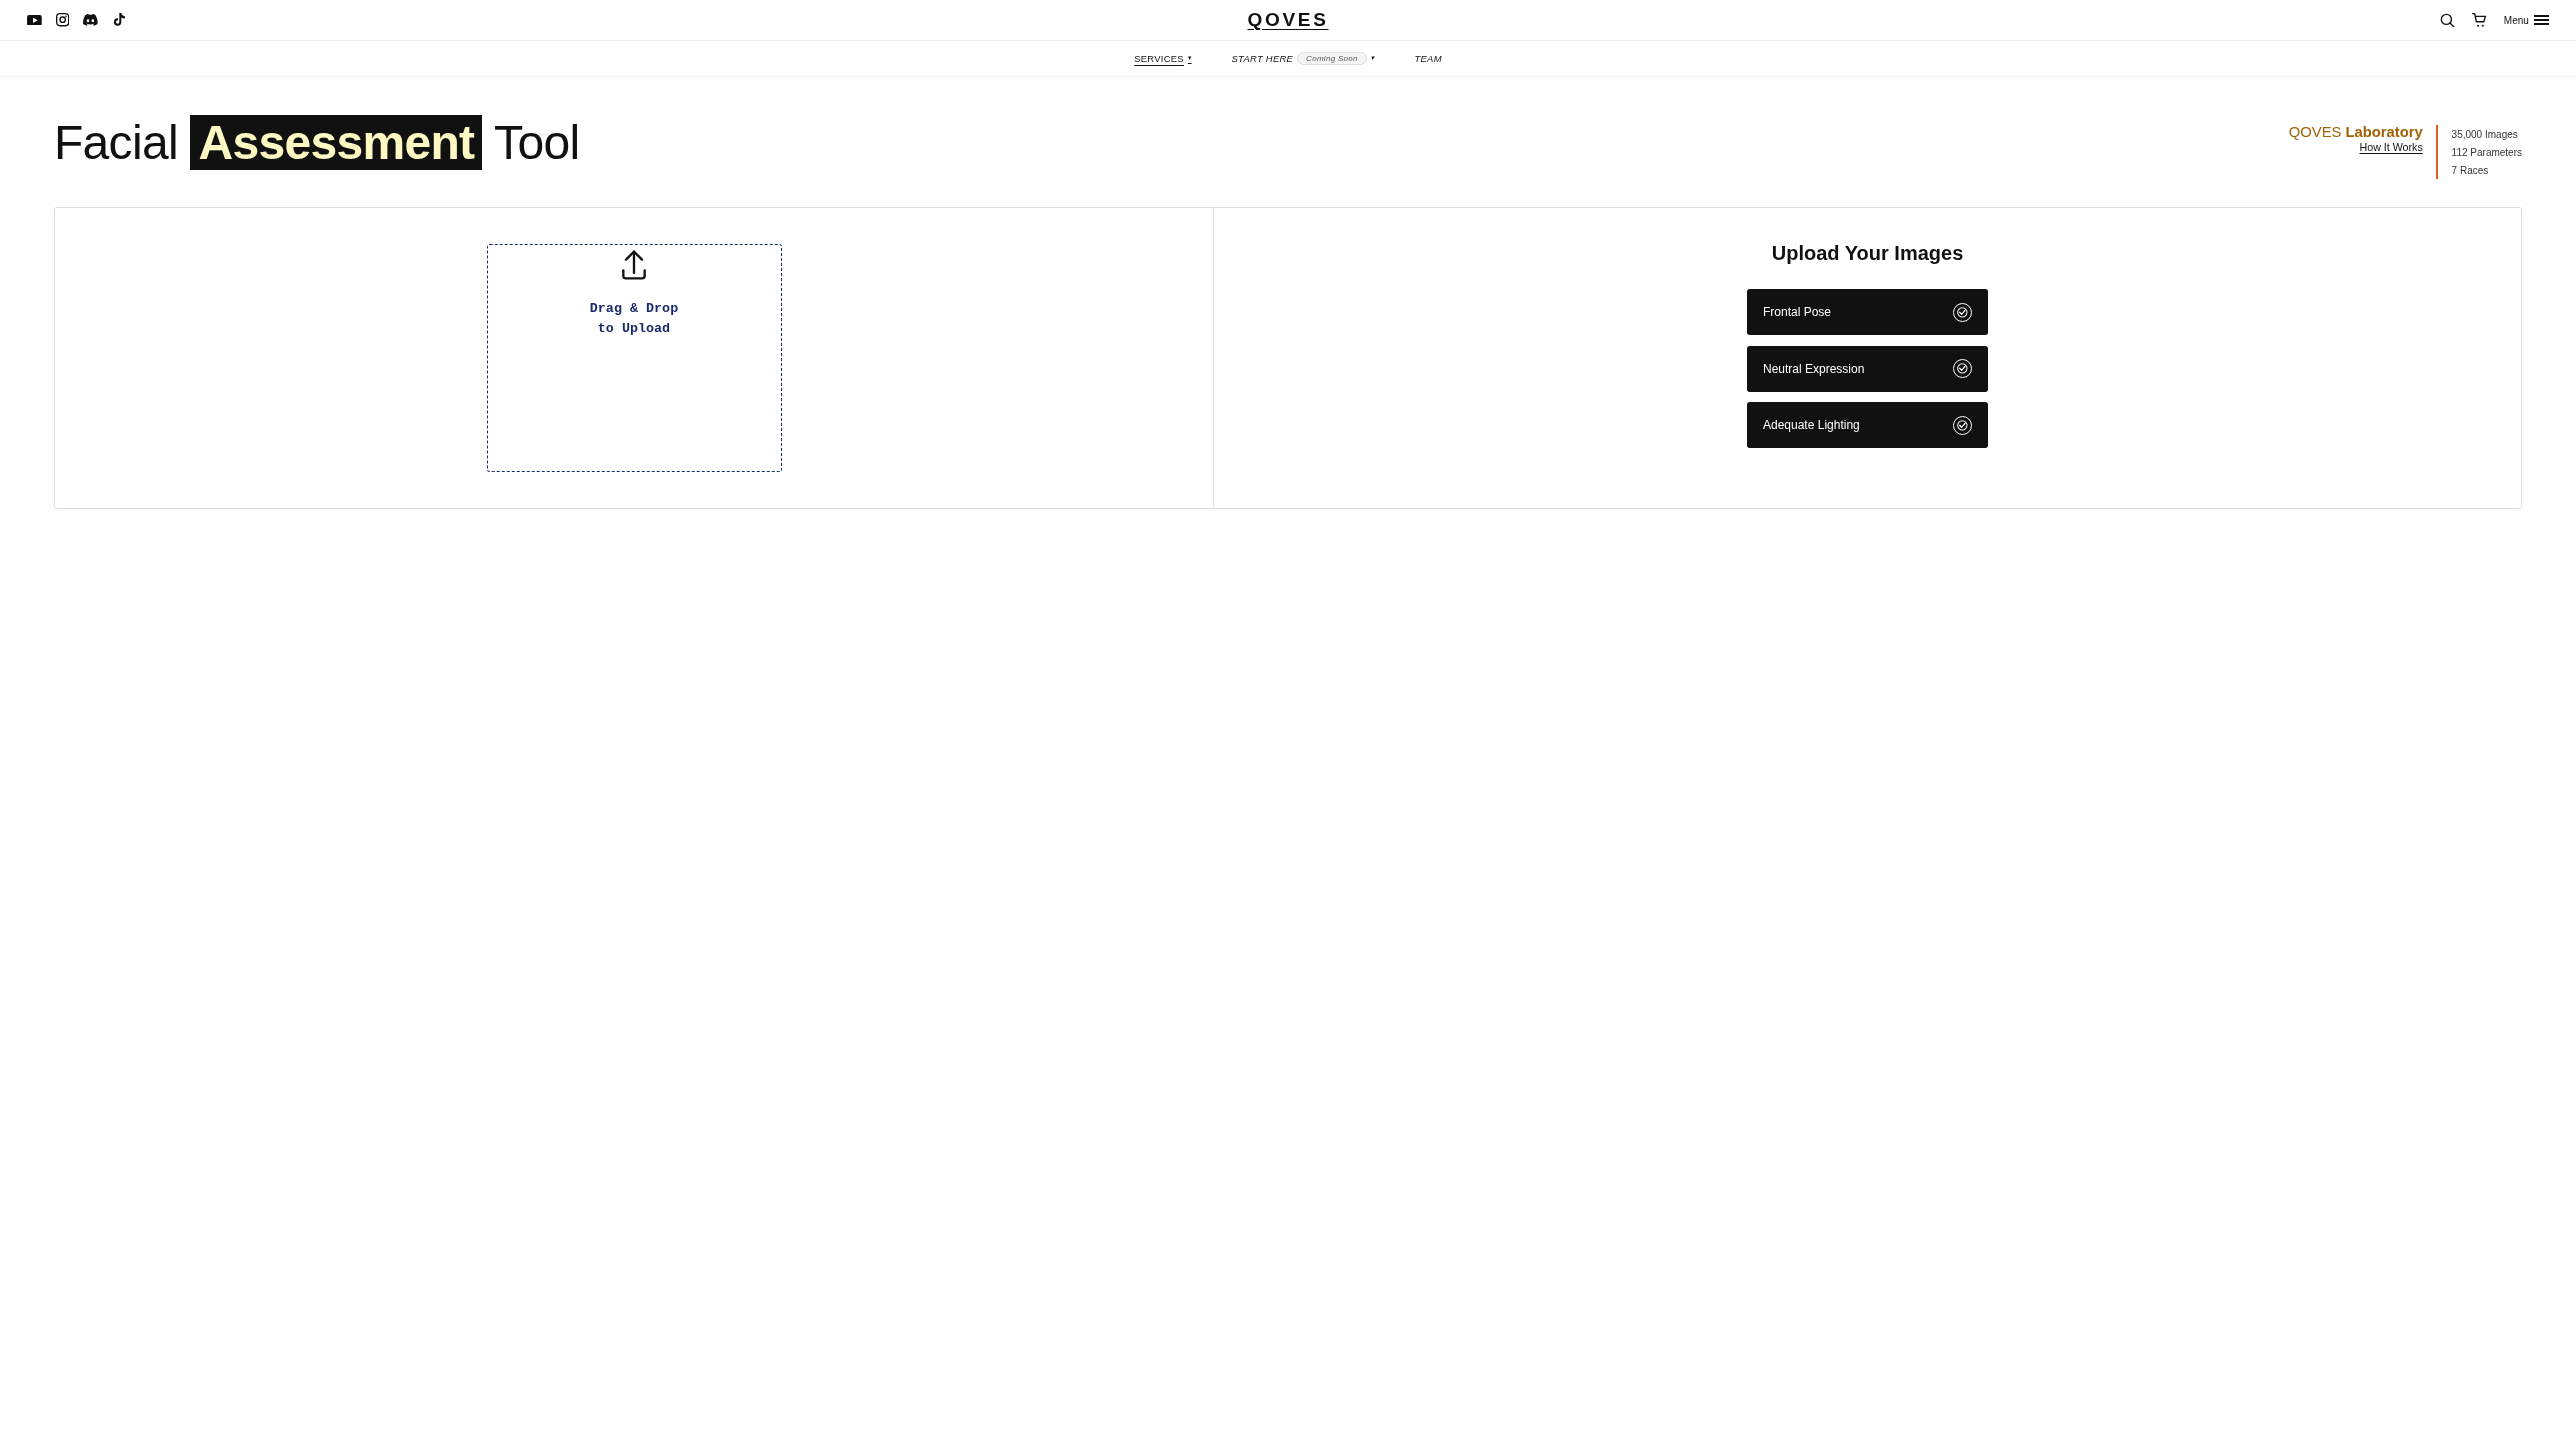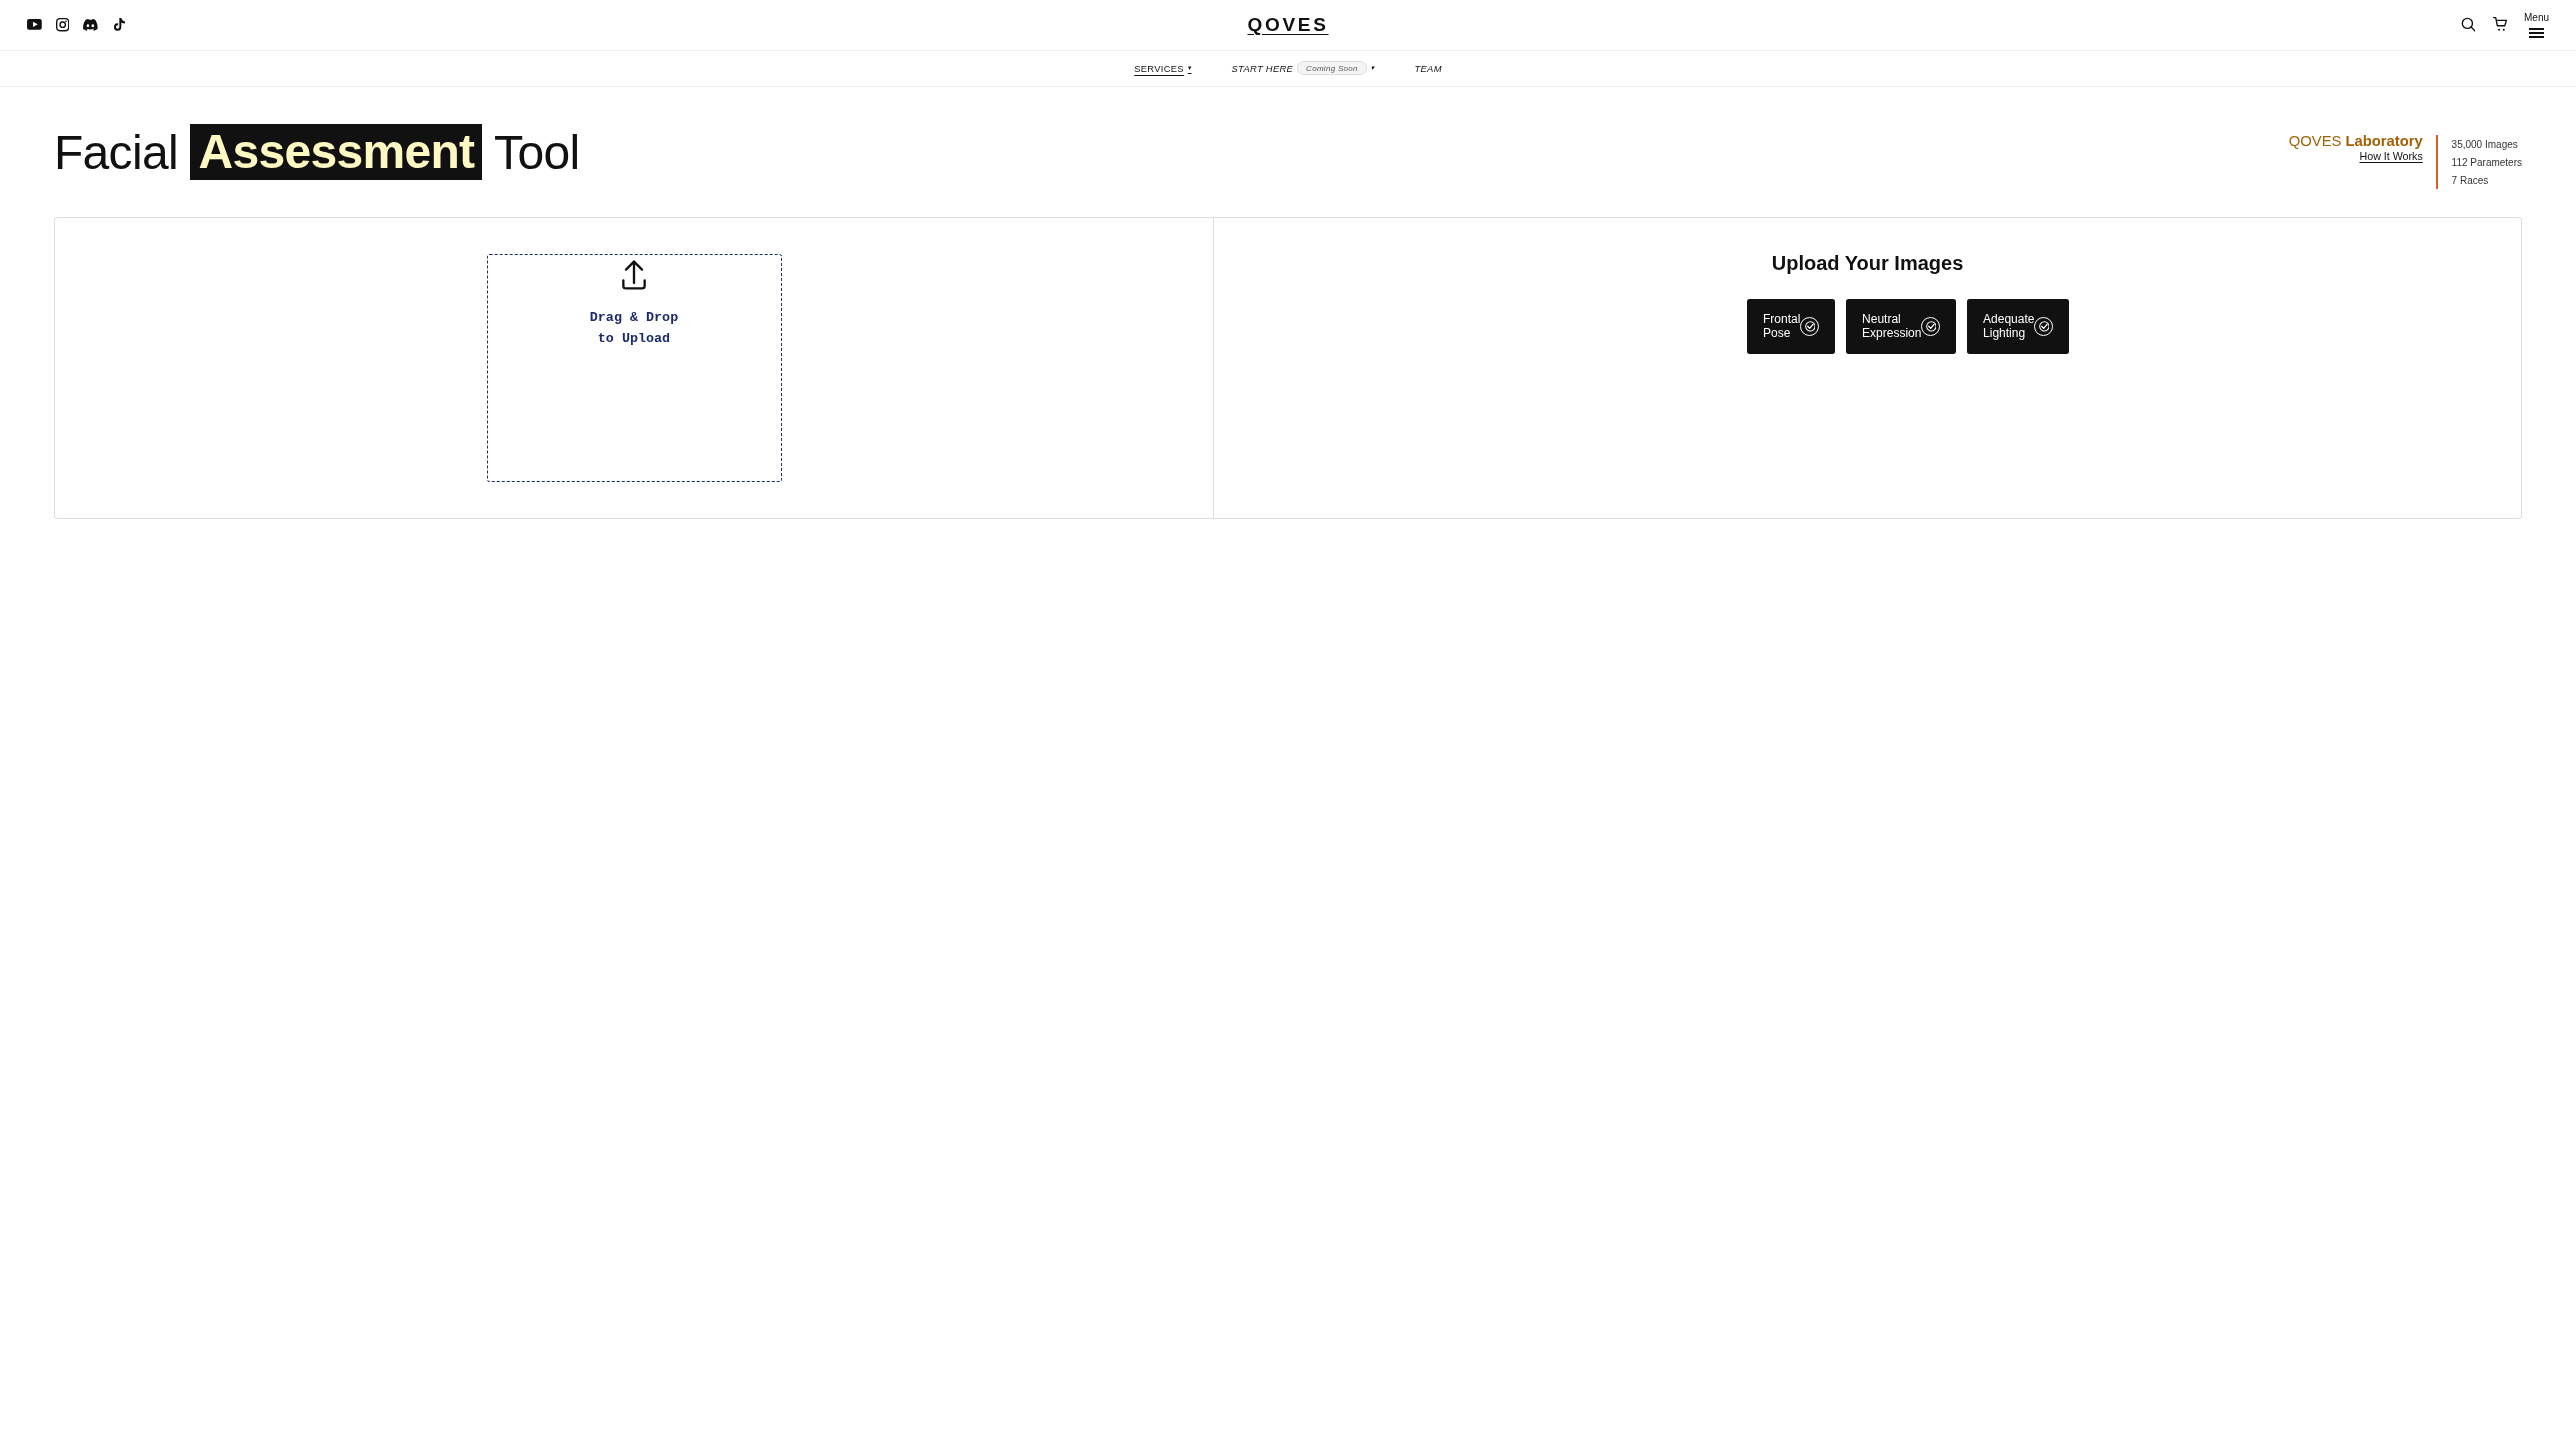--- a/index.html
+++ b/index.html
@@ -70,21 +70,20 @@
       justify-content: center;
     }
 
     .menu-btn {
       display: flex;
       align-items: center;
       gap: 5.4px;
       cursor: pointer;
       font-size: 10px;
       font-weight: 500;
-      flex-direction: column;
     }
 
     .menu-lines {
       display: flex;
       flex-direction: column;
       gap: 2.7px;
     }
 
     .menu-line {
       width: 14.8px;
@@ -259,20 +258,21 @@
 
     .upload-image-title {
       font-size: 20px;
       font-weight: 700;
       margin-bottom: 24px;
       text-align: center;
     }
 
     .checklist {
       display: flex;
+      flex-direction: column;
       gap: 10.7px;
       width: 100%;
       max-width: 241px;
     }
 
     .checklist-item {
       background: #111;
       color: #fff;
       border-radius: 2.7px;
       padding: 13.4px 16px;

